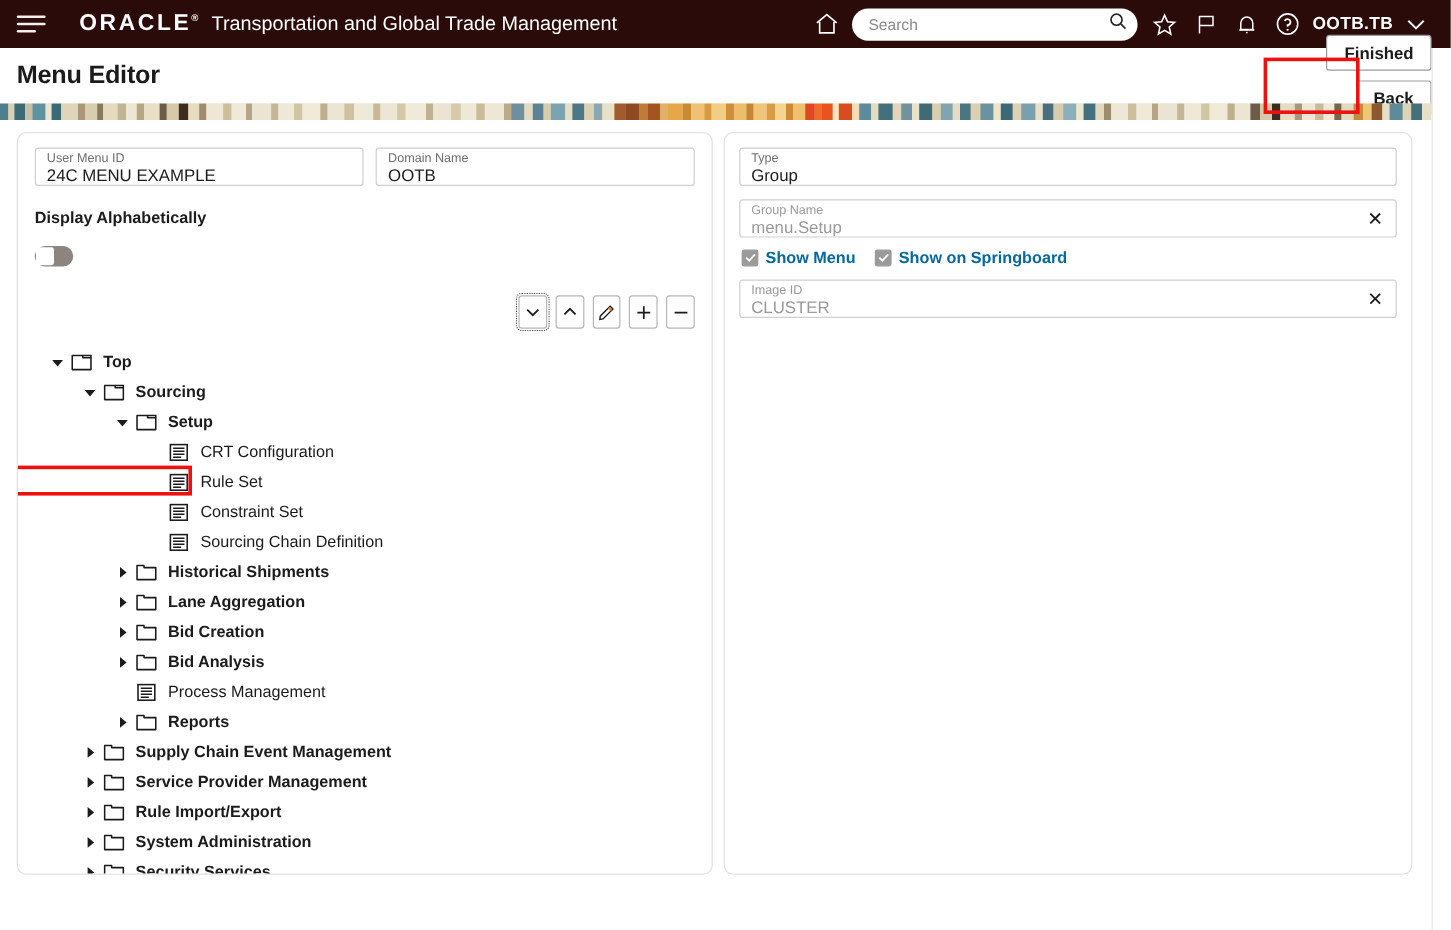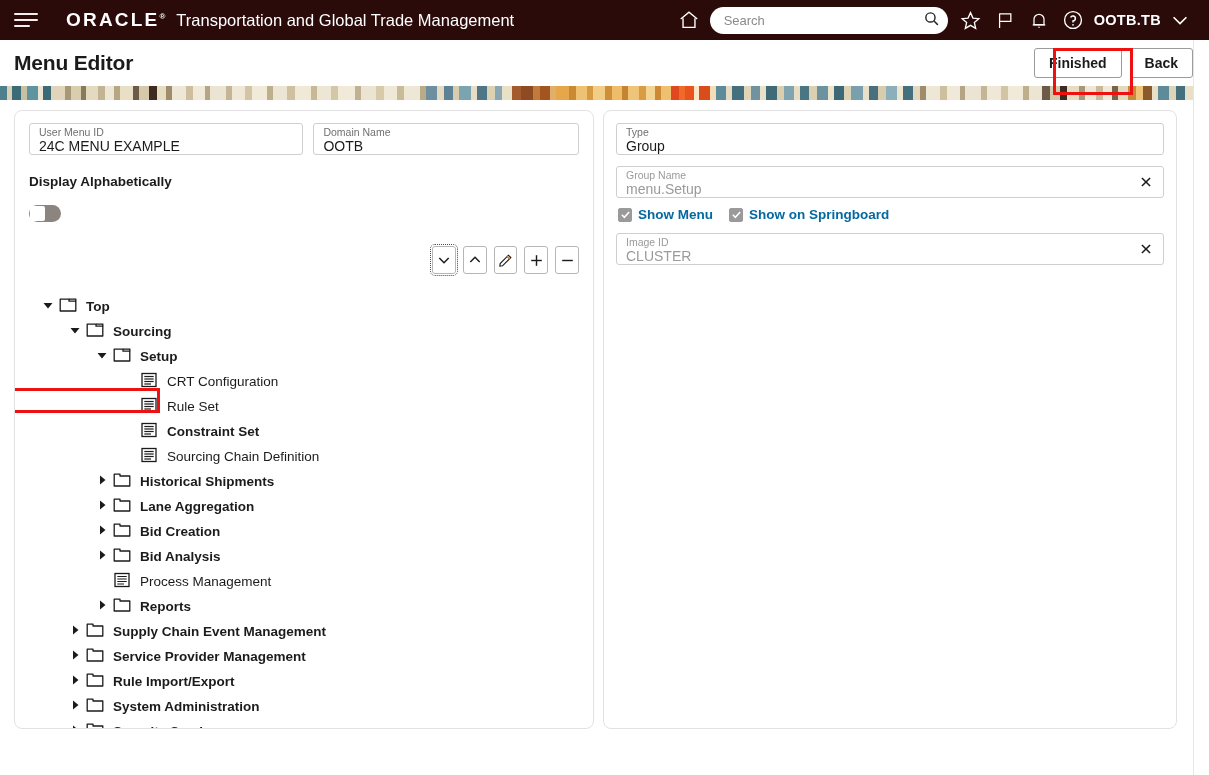--- a/index.html
+++ b/index.html
@@ -88,21 +88,21 @@
     align-items: center;
     padding: 0 14px 0 14px;
     background: #ffffff;
   }
   .page-title {
     font-size: 21px;
     font-weight: bold;
     color: #1b1b1b;
     letter-spacing: -0.2px;
   }
-  .title-actions { margin-left: auto; display: flex; gap: 8px; align-items: flex-end; padding-right: 2px;}
+  .title-actions { margin-left: auto; display: flex; gap: 8px; align-items: flex-end; padding-right: 2px; flex-direction: column;}
   .btn {
     height: 30px;
     min-width: 56px;
     padding: 0 14px;
     background: #ffffff;
     border: 1px solid #9b9b9b;
     border-radius: 3px;
     font-size: 14px;
     font-weight: bold;
     color: #1b1b1b;
@@ -224,21 +224,21 @@
     display: flex; align-items: center; justify-content: center;
     cursor: pointer;
   }
   .tb-btn.focused { outline: 1px dotted #4a4a4a; outline-offset: 1px; }
 
   
   .tree { margin-top: 15px; }
   .tnode {
     height: 25px;
     display: flex;
-    align-items: flex-end;
+    align-items: center;
     position: relative;
     cursor: pointer;
   }
   .twist {
     width: 18px; height: 18px;
     display: flex; align-items: center; justify-content: center;
     flex: 0 0 auto;
     cursor: pointer;
   }
   .twist.empty { visibility: hidden; }
@@ -630,21 +630,21 @@
             <svg width="18" height="16" viewBox="0 0 18 16">
               <rect x="2" y="1.5" width="14" height="13" fill="#ffffff" stroke="#1b1b1b" stroke-width="1.3"></rect>
               <line x1="4.3" y1="4.5" x2="13.7" y2="4.5" stroke="#1b1b1b" stroke-width="1.2"></line>
               <line x1="4.3" y1="7" x2="13.7" y2="7" stroke="#1b1b1b" stroke-width="1.2"></line>
               <line x1="4.3" y1="9.5" x2="13.7" y2="9.5" stroke="#1b1b1b" stroke-width="1.2"></line>
               <line x1="4.3" y1="12" x2="11" y2="12" stroke="#1b1b1b" stroke-width="1.2"></line>
             </svg>
           </span>
           <span class="tlabel">Rule Set</span>
         </div>
-        <div class="tnode" style="padding-left: 91px; font-weight: bold;">
+        <div class="tnode" style="padding-left: 91px;">
           <span class="twist empty"></span>
           <span class="ticon">
             <svg width="18" height="16" viewBox="0 0 18 16">
               <rect x="2" y="1.5" width="14" height="13" fill="#ffffff" stroke="#1b1b1b" stroke-width="1.3"></rect>
               <line x1="4.3" y1="4.5" x2="13.7" y2="4.5" stroke="#1b1b1b" stroke-width="1.2"></line>
               <line x1="4.3" y1="7" x2="13.7" y2="7" stroke="#1b1b1b" stroke-width="1.2"></line>
               <line x1="4.3" y1="9.5" x2="13.7" y2="9.5" stroke="#1b1b1b" stroke-width="1.2"></line>
               <line x1="4.3" y1="12" x2="11" y2="12" stroke="#1b1b1b" stroke-width="1.2"></line>
             </svg>
           </span>

